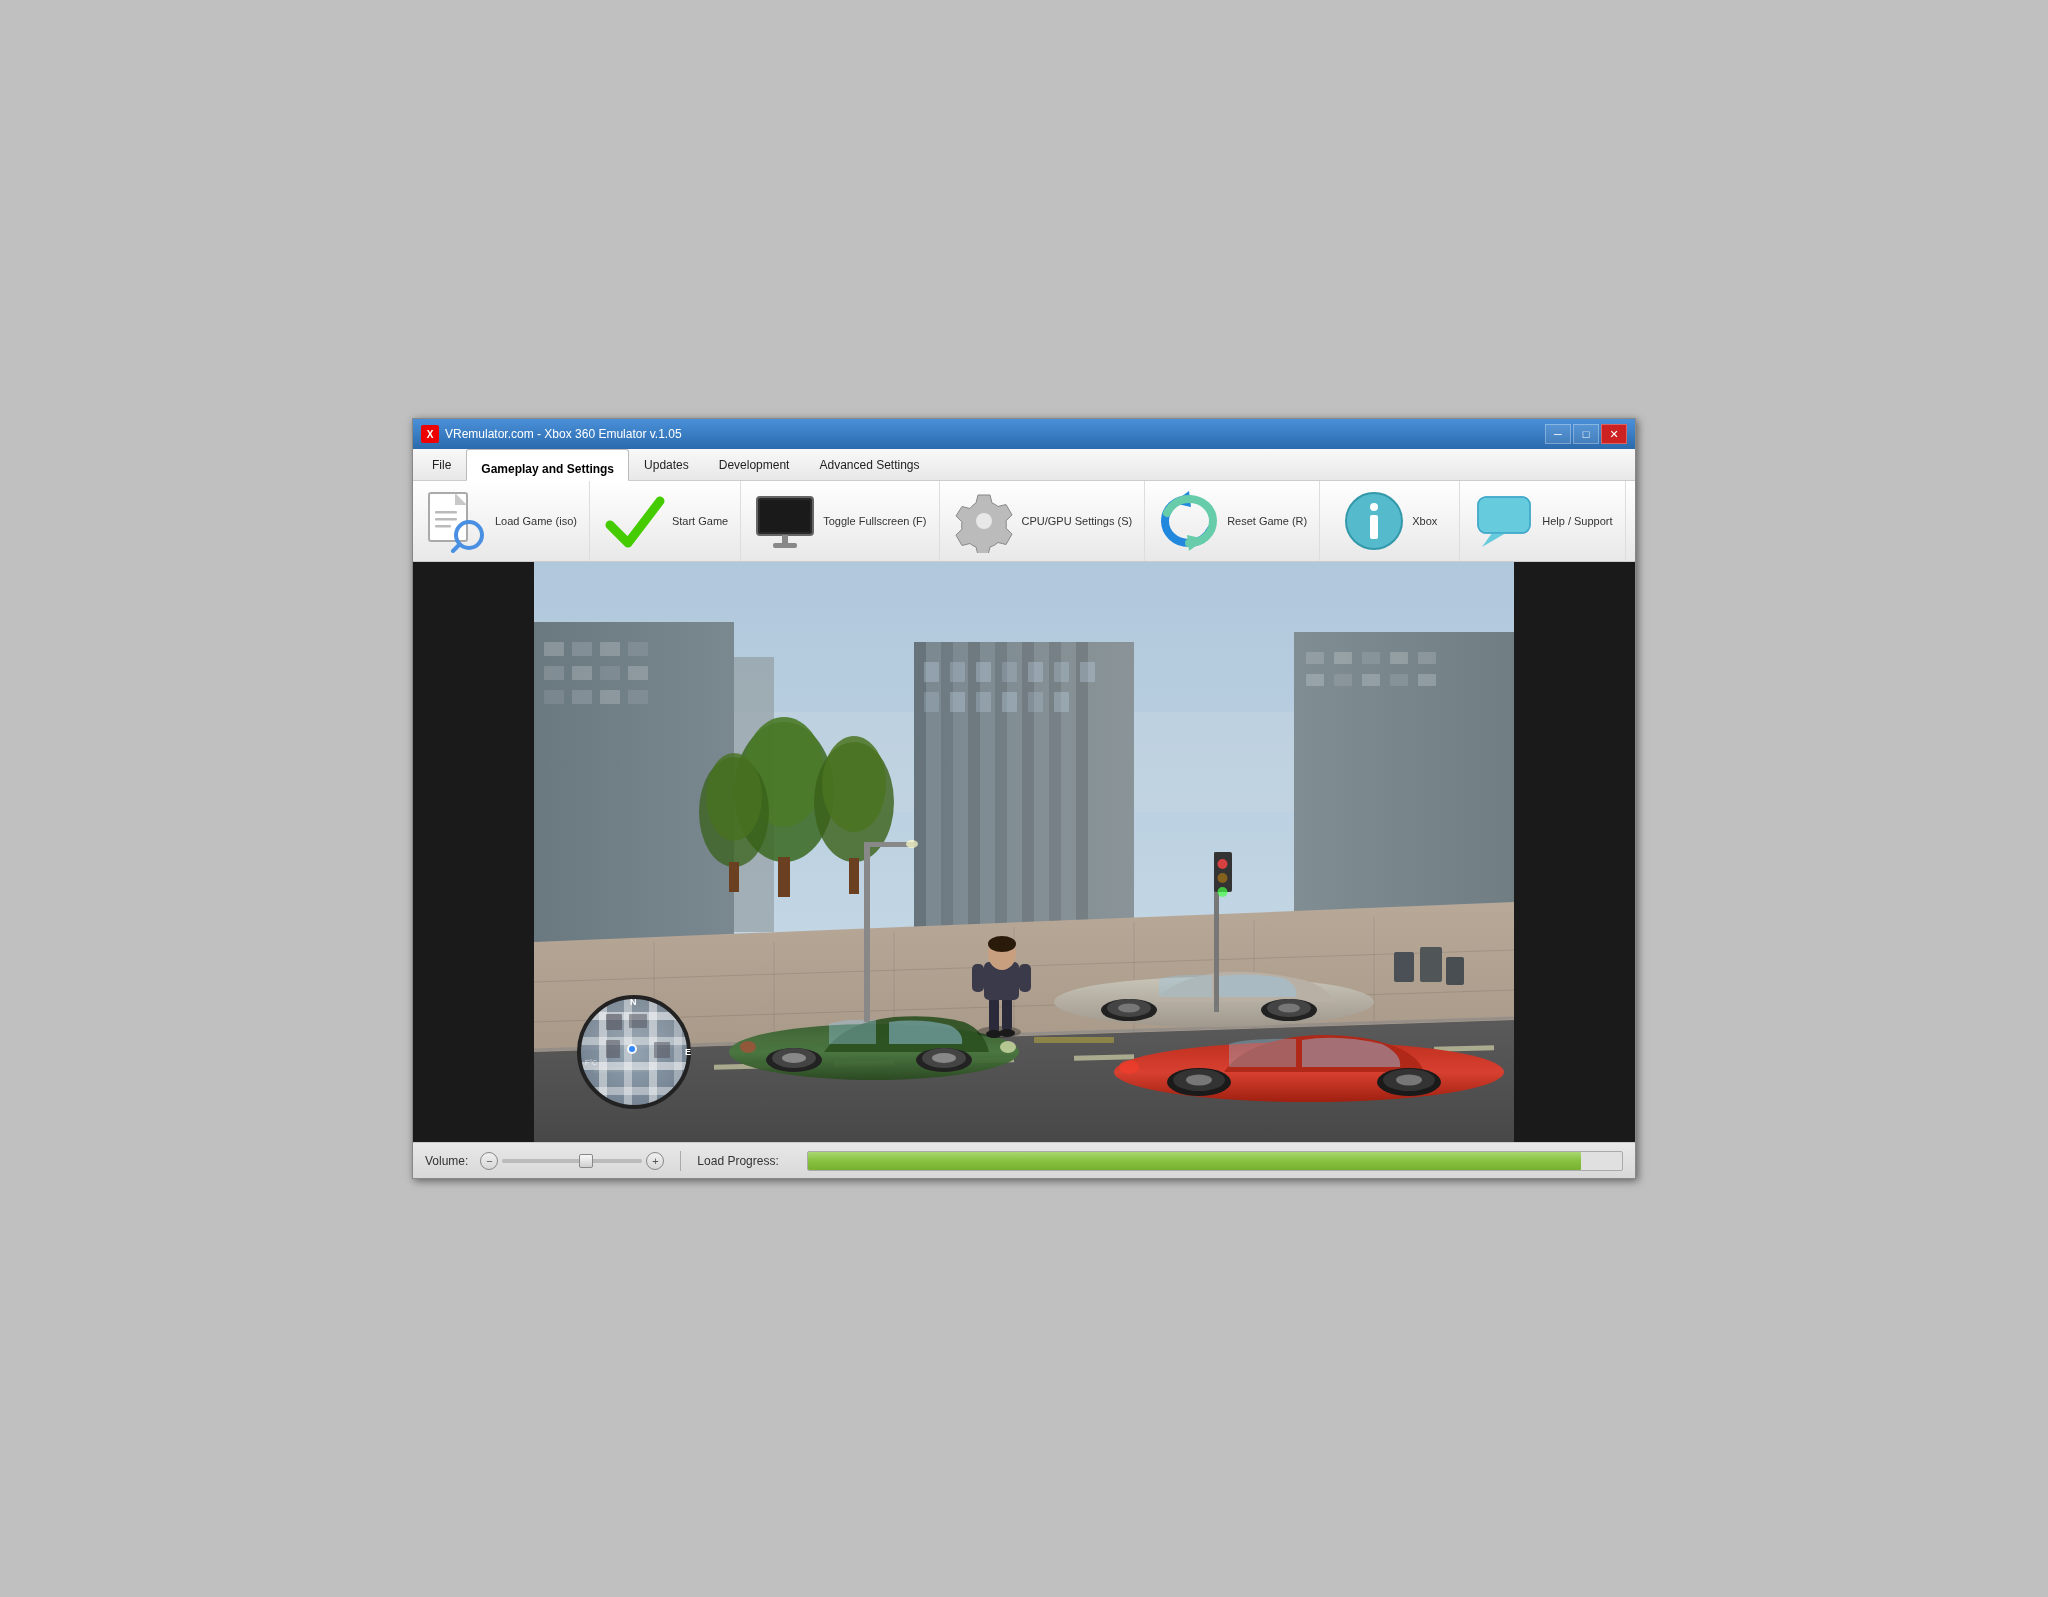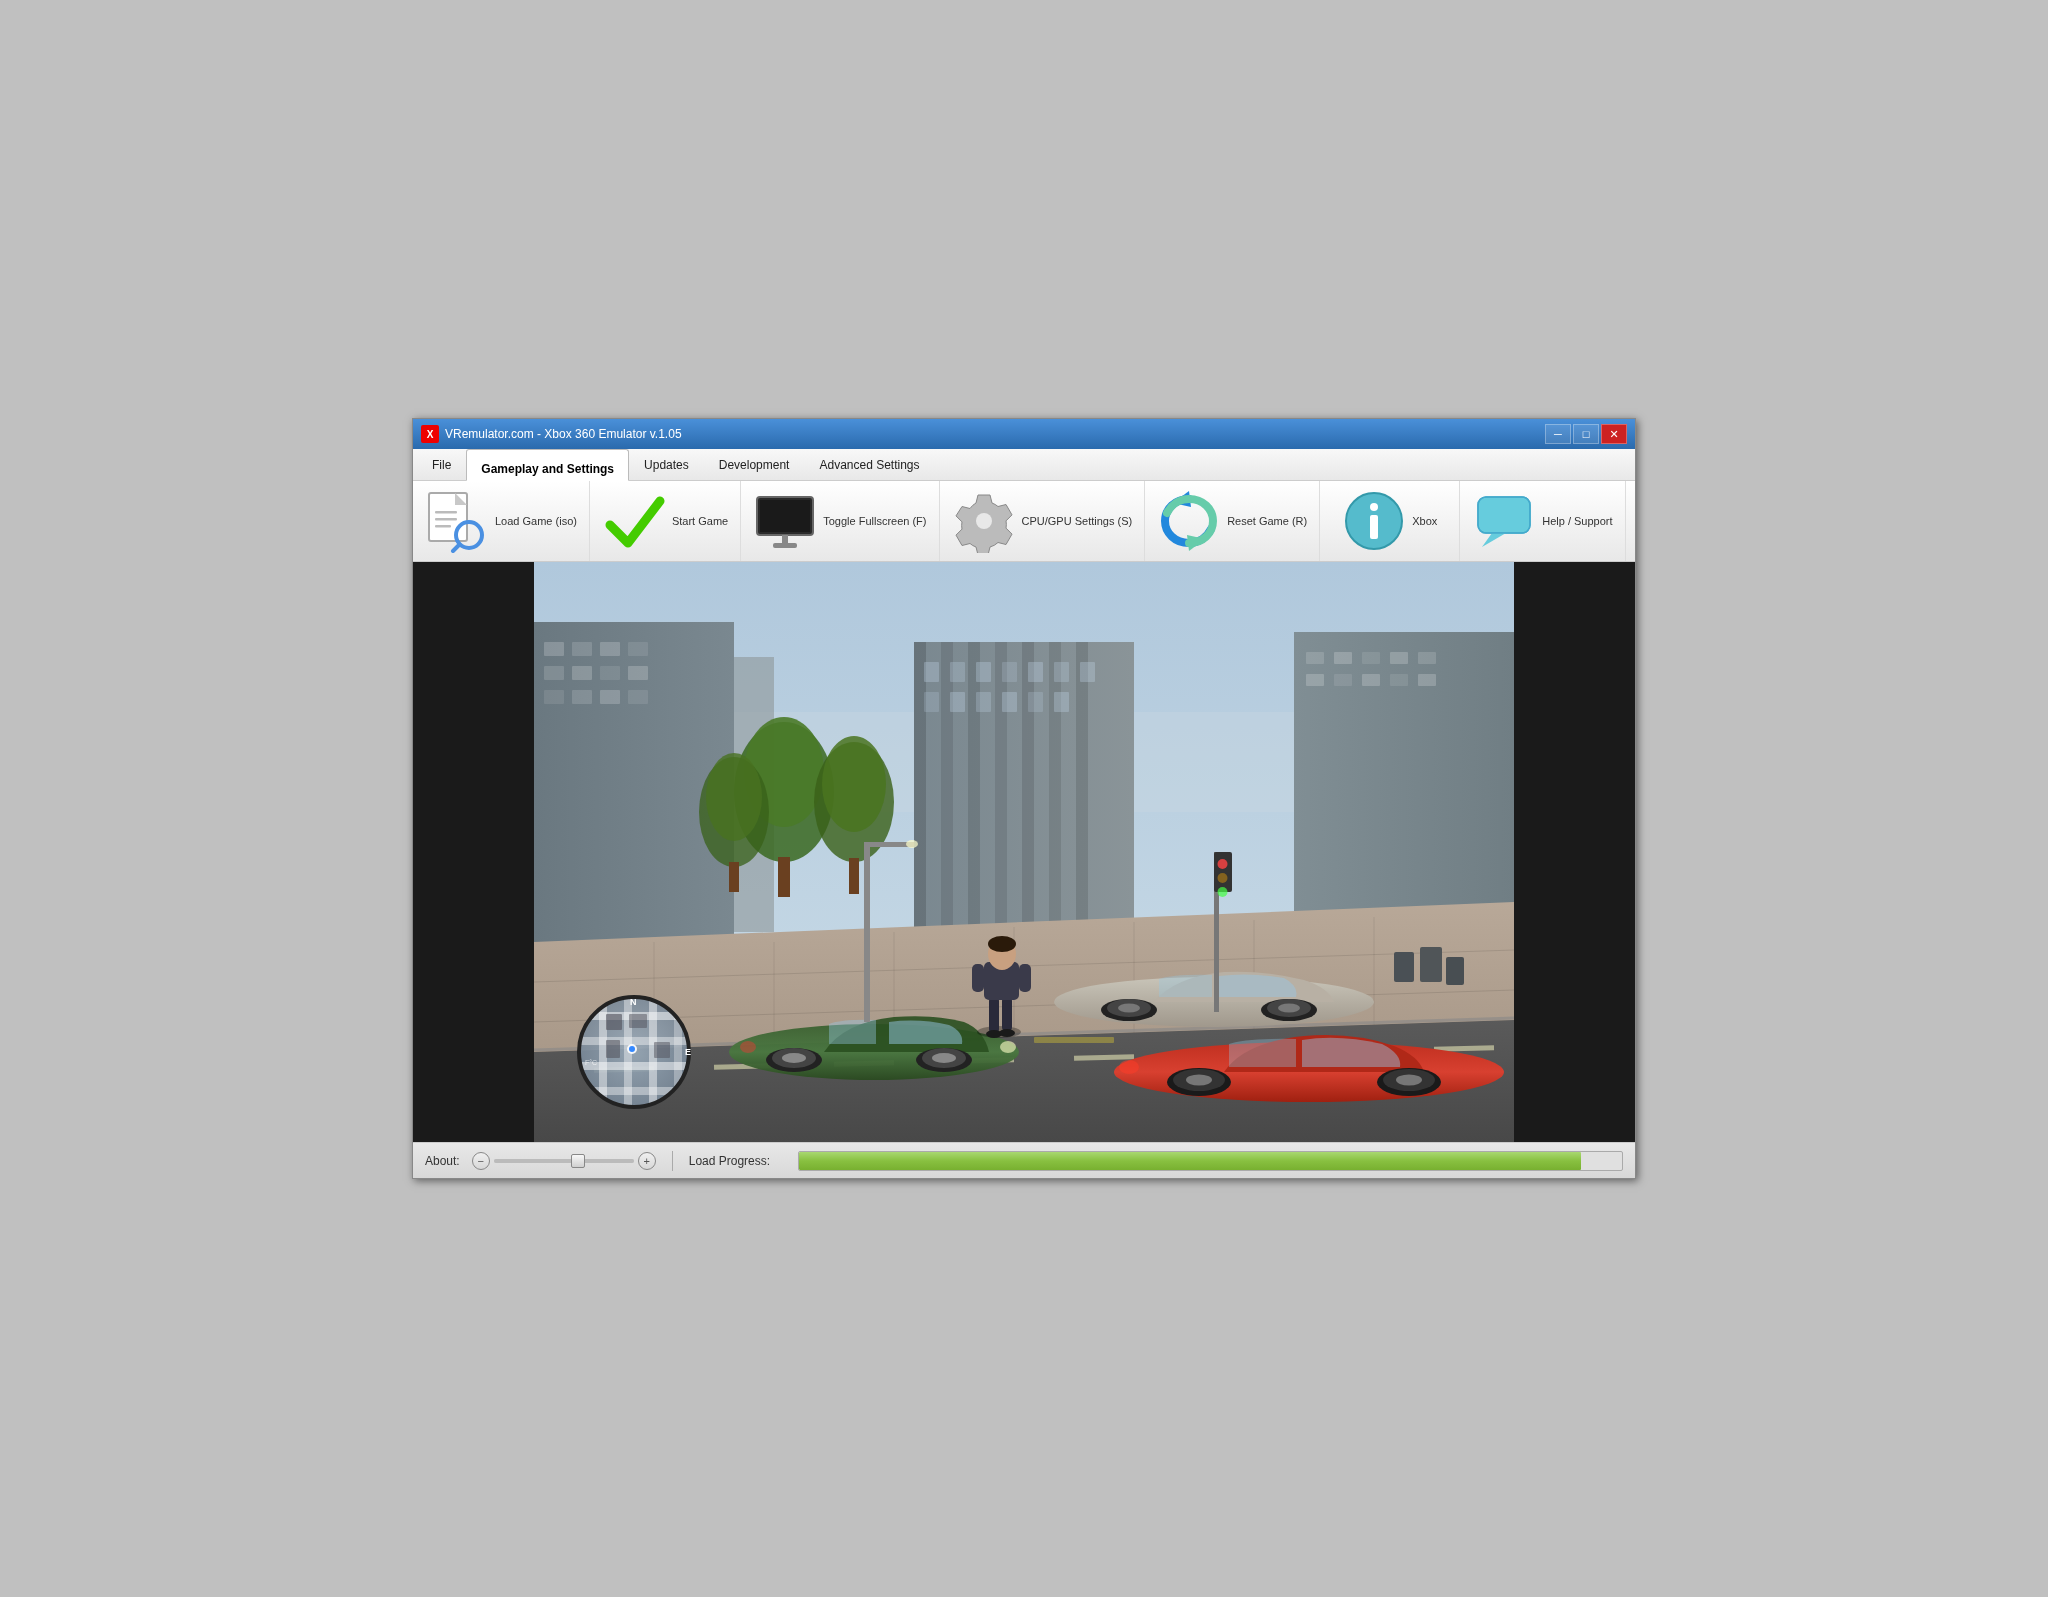--- a/index.html
+++ b/index.html
@@ -622,21 +622,21 @@
 
       <text x="96" y="443" font-size="9" fill="white" font-weight="bold" font-family="Arial">N</text>
 
       <text x="151" y="493" font-size="9" fill="white" font-weight="bold" font-family="Arial">E</text>
 
       <text x="51" y="503" font-size="7" fill="rgba(255,255,255,0.7)" font-family="Arial">F°C</text>
     </svg>
   </div>
 
   <div class="status-bar">
-    <span class="volume-label">About:</span>
+    <span class="volume-label">Volume:</span>
     <div class="volume-control">
       <div class="vol-btn">−</div>
       <div class="volume-slider">
         <div class="volume-track"></div>
         <div class="volume-thumb"></div>
       </div>
       <div class="vol-btn">+</div>
     </div>
     <div class="divider"></div>
     <span class="progress-label">Load Progress:</span>

